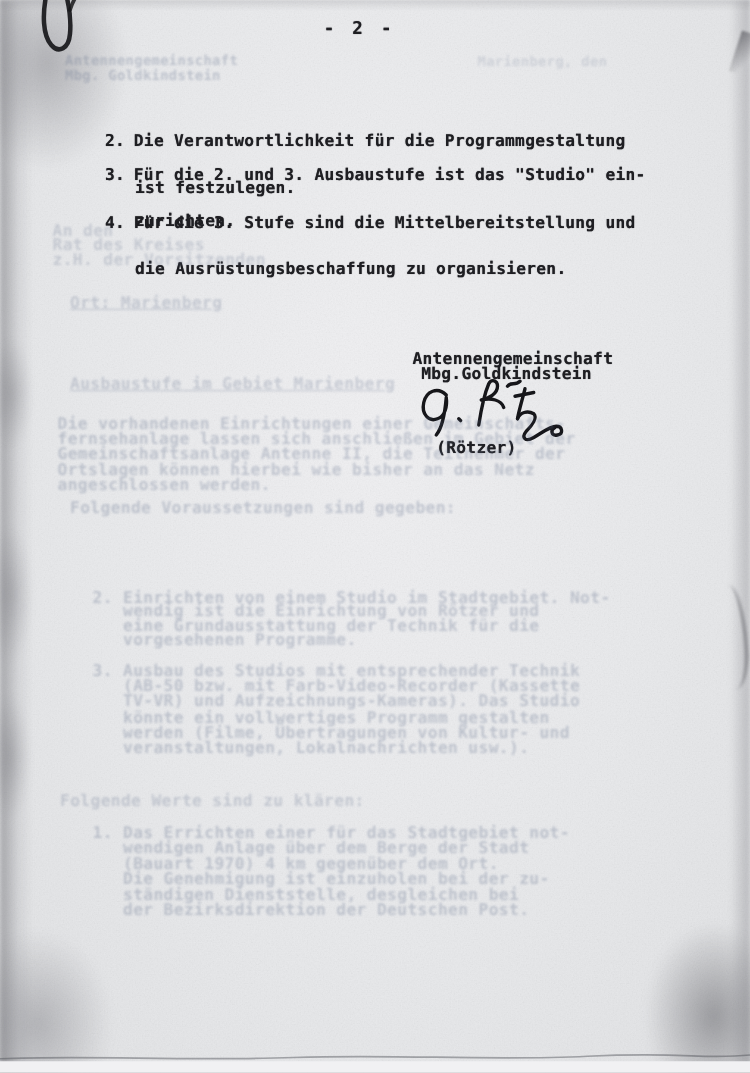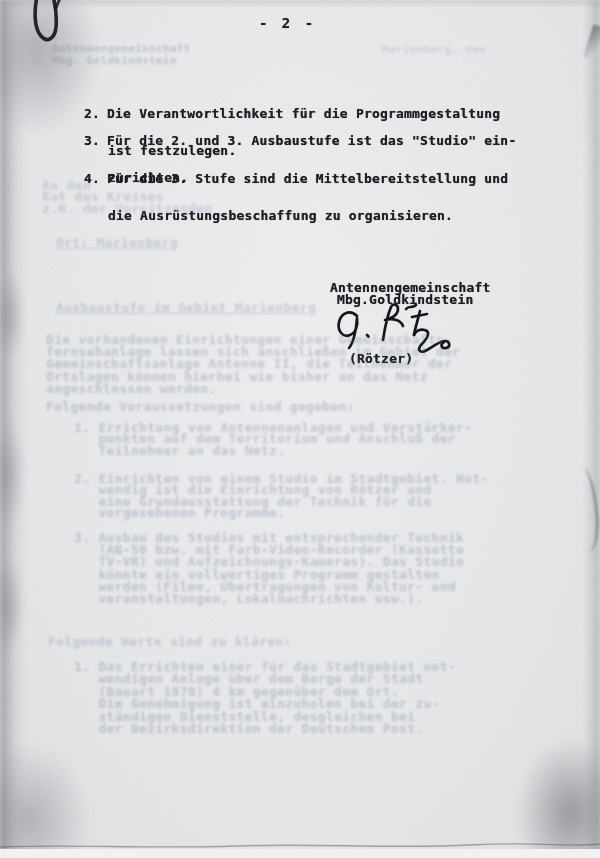--- a/index.html
+++ b/index.html
@@ -128,22 +128,21 @@
       <path d="M82,17 L97,14"></path>
 
       <path d="M84,35 C86,30 92,28 97,31 C100,34 96,40 91,45 C87,50 90,54 97,50 C104,46 110,41 115,41 C120,41 121,47 116,48 C111,49 110,44 114,42"></path>
     </g>
   </svg>
 
   <div class="type" style="left:349px;top:353px;">(Rötzer)</div>
 
   <div class="ghost u" style="left:46px;top:302px;opacity:.26;">Ausbaustufe im Gebiet Marienberg</div>
   <div class="ghost" style="left:46px;top:334px;line-height:12.2px;"><div class="gl">Die vorhandenen Einrichtungen einer Gemeinschafts-</div><div class="gl">fernsehanlage lassen sich anschließen im Gebiet der</div><div class="gl">Gemeinschaftsanlage Antenne II, die Teilnehmer der</div><div class="gl">Ortslagen können hierbei wie bisher an das Netz</div><div class="gl">angeschlossen werden.</div></div>
-  <div class="ghost" style="left:46px;top:401px;">Folgende Voraussetzungen sind gegeben:</div>
+  <div class="ghost" style="left:56px;top:401px;">Folgende Voraussetzungen sind gegeben:</div>
 
-  <div class="ghost" style="left:74px;top:422px;"><div class="gl">1. Errichtung von Antennenanlagen und Verstärker-</div><div class="gl">   punkten auf dem Territorium und Anschluß der</div><div class="gl">   Teilnehmer an das Netz.</div></div>
   <div class="ghost" style="left:74px;top:473px;"><div class="gl">2. Einrichten von einem Studio im Stadtgebiet. Not-</div><div class="gl">   wendig ist die Einrichtung von Rötzer und</div><div class="gl">   eine Grundausstattung der Technik für die</div><div class="gl">   vorgesehenen Programme.</div></div>
   <div class="ghost" style="left:74px;top:532px;line-height:12.2px;"><div class="gl">3. Ausbau des Studios mit entsprechender Technik</div><div class="gl">   (AB-50 bzw. mit Farb-Video-Recorder (Kassette</div><div class="gl">   TV-VR) und Aufzeichnungs-Kameras). Das Studio</div><div class="gl">   könnte ein vollwertiges Programm gestalten</div><div class="gl">   werden (Filme, Übertragungen von Kultur- und</div><div class="gl">   veranstaltungen, Lokalnachrichten usw.).</div></div>
 
   <div class="ghost" style="left:48px;top:636px;opacity:.26;">Folgende Werte sind zu klären:</div>
   <div class="ghost" style="left:74px;top:661px;line-height:12.4px;"><div class="gl">1. Das Errichten einer für das Stadtgebiet not-</div><div class="gl">   wendigen Anlage über dem Berge der Stadt</div><div class="gl">   (Bauart 1970) 4 km gegenüber dem Ort.</div><div class="gl">   Die Genehmigung ist einzuholen bei der zu-</div><div class="gl">   ständigen Dienststelle, desgleichen bei</div><div class="gl">   der Bezirksdirektion der Deutschen Post.</div></div>
 
 </div>
 
 </body></html>

